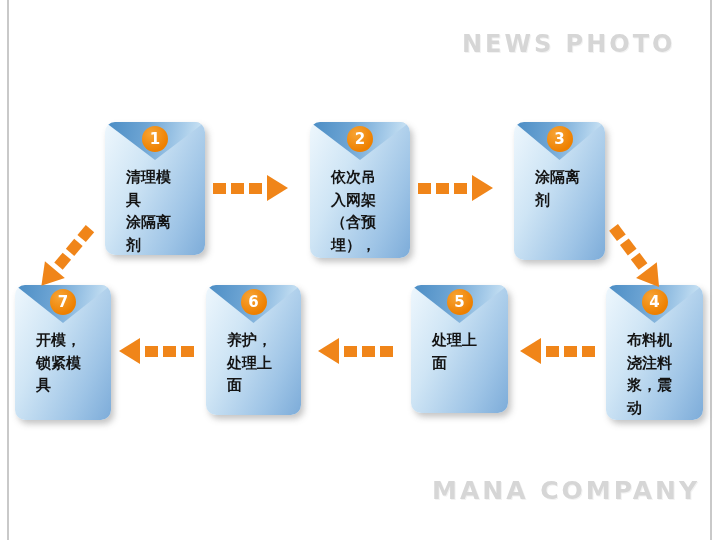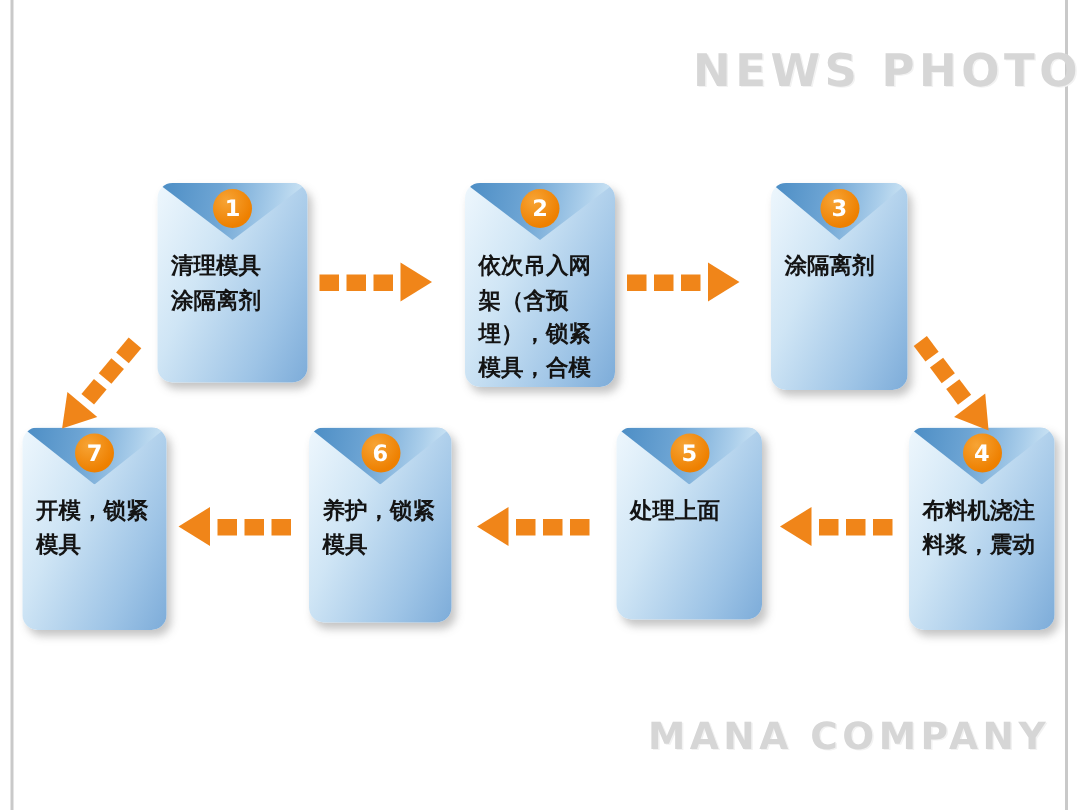--- a/index.html
+++ b/index.html
@@ -9,21 +9,21 @@
     font-family:"DejaVu Sans","Liberation Sans",sans-serif;
   }
   .edge-line{position:absolute;top:0;bottom:0;width:2px;background:#c9c9c9;}
   .edge-line.left{left:7px;}
   .edge-line.right{left:710px;}
 
   .watermark{
     position:absolute;color:#d6d6d6;font-weight:bold;letter-spacing:3px;
     text-shadow:1px 1px 0 #f2f2f2;user-select:none;white-space:nowrap;
   }
-  .wm-top{left:462px;top:30px;font-size:30px;}
+  .wm-top{left:462px;top:30px;font-size:24px;}
   .wm-bottom{left:432px;top:476px;font-size:25px;}
 
   .card{
     position:absolute;border-radius:10px;overflow:hidden;
     background:linear-gradient(115deg,#eef7fd 0%,#cfe5f5 35%,#9ec4e6 75%,#7dacd9 100%);
     box-shadow:3px 4px 6px rgba(90,90,90,.35);
   }
   .flap{
     position:absolute;left:0;top:0;right:0;height:38px;
     background:linear-gradient(100deg,#4a8cc4 0%,#6ea5d4 40%,#a9cdea 75%,#d8ecf8 100%);
@@ -31,21 +31,21 @@
     clip-path:polygon(0 0,100% 0,50% 100%);
   }
   .badge{
     position:absolute;top:4px;left:50%;transform:translateX(-50%);
     width:26px;height:26px;border-radius:50%;
     background:radial-gradient(circle at 35% 30%,#f7a435,#ee8000 70%);
     color:#ffffff;font-size:15px;font-weight:bold;
     display:flex;align-items:center;justify-content:center;z-index:2;
   }
   .label{
-    position:absolute;left:0;right:0;top:42px;padding:2px 9px;
+    position:absolute;left:0;right:0;top:42px;padding:2px 21px;
     font-size:15px;font-weight:bold;color:#141414;line-height:1.5;
     white-space:pre-line;text-align:left;
   }
 
   .arrow{position:absolute;display:flex;align-items:center;gap:5px;height:28px;}
   .dash{width:13px;height:11px;background:#f08519;}
   .head-r{width:0;height:0;border-top:13px solid transparent;border-bottom:13px solid transparent;border-left:21px solid #f08519;}
   .head-l{width:0;height:0;border-top:13px solid transparent;border-bottom:13px solid transparent;border-right:21px solid #f08519;}
   .rot34{transform:rotate(53deg);transform-origin:50% 50%;}
   .rot17{transform:rotate(-50deg);transform-origin:50% 50%;}
@@ -88,21 +88,21 @@
 
   <div class="card" style="left:411px;top:285px;width:97px;height:128px;">
     <div class="flap"></div>
     <div class="badge">5</div>
     <div class="label">处理上面</div>
   </div>
 
   <div class="card" style="left:206px;top:285px;width:95px;height:130px;">
     <div class="flap"></div>
     <div class="badge">6</div>
-    <div class="label">养护，锁紧模具</div>
+    <div class="label">养护，处理上面</div>
   </div>
 
   <div class="card" style="left:15px;top:285px;width:96px;height:135px;">
     <div class="flap"></div>
     <div class="badge">7</div>
     <div class="label">开模，锁紧模具</div>
   </div>
 
   <div class="arrow" style="left:213px;top:174px;">
     <i class="dash"></i>

